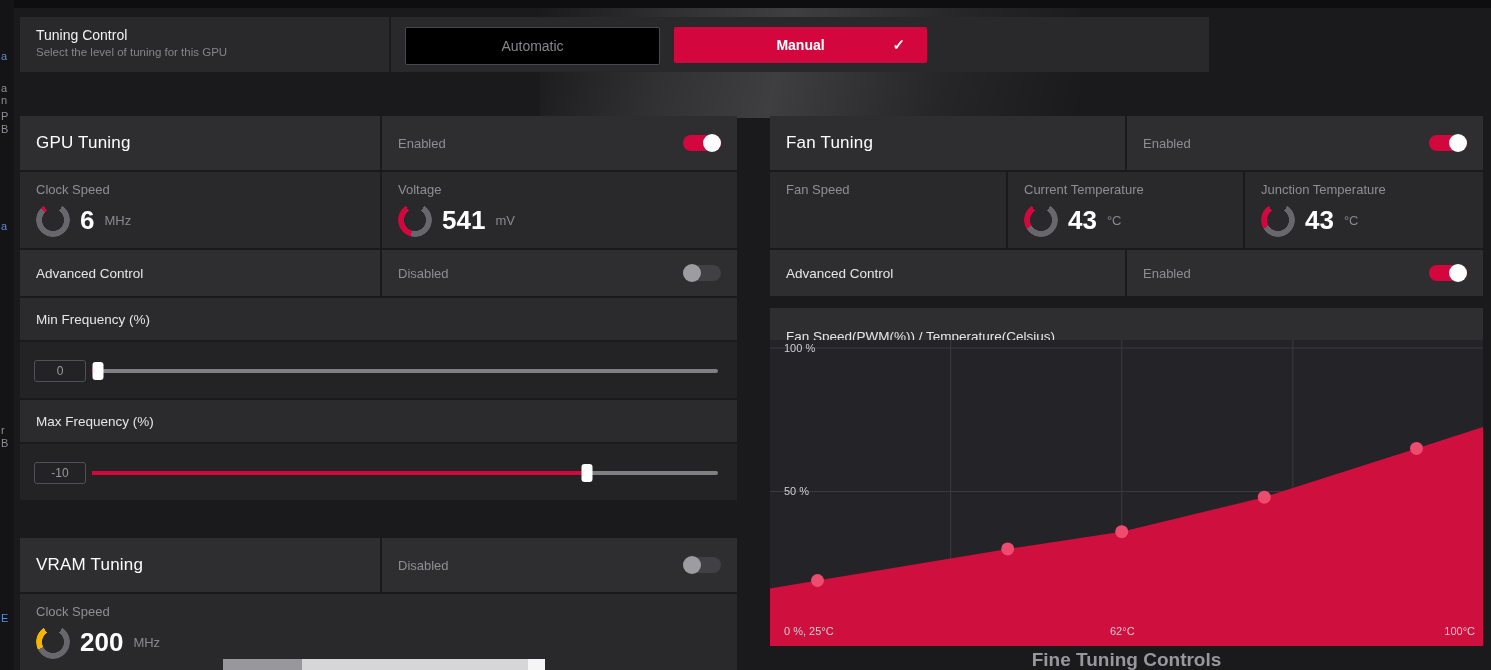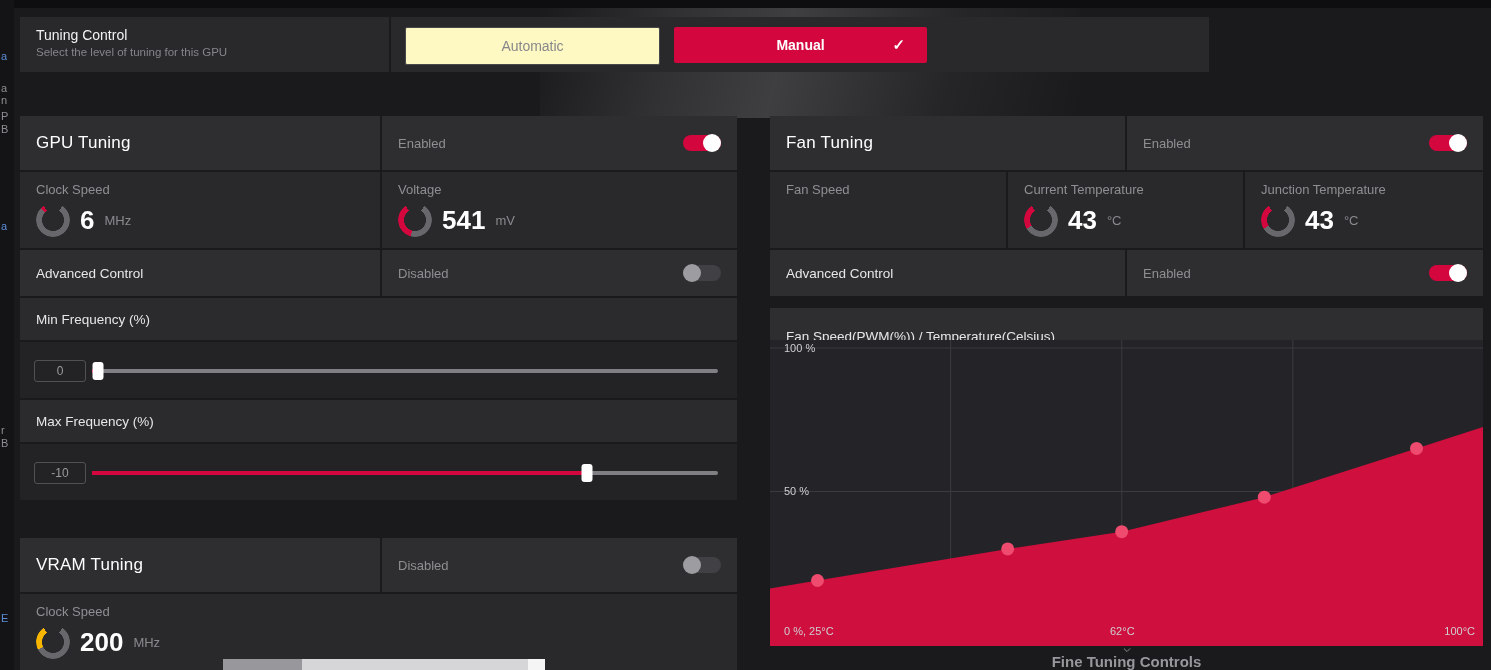--- a/index.html
+++ b/index.html
@@ -36,29 +36,29 @@
   .track .fill{position:absolute;left:0;top:0;height:100%;background:var(--accent);}
   .track .handle{position:absolute;top:-7px;width:11px;height:18px;background:#fff;border-radius:3px;
                  transform:translateX(-50%);cursor:pointer;}
   
   .bar{position:absolute;background:#29292c;}
   .bar-title{font-size:14px;color:#f2f2f2;margin-bottom:3px;}
   .bar-sub{font-size:11.5px;color:#85858a;}
   .vline{position:absolute;width:2px;background:#1a1a1d;top:0;bottom:0;}
   .btn{position:absolute;display:flex;align-items:center;justify-content:center;font-size:14px;
        cursor:pointer;font-family:inherit;border-radius:2px;}
-  .btn-automatic{background:#fef9c3;border:1px solid #49494d;color:#87878b;}
+  .btn-automatic{background:#000000;border:1px solid #49494d;color:#87878b;}
   .btn-manual{background:var(--accent);color:#fff;font-weight:bold;}
   .btn-manual .check{position:absolute;right:22px;font-size:15px;}
   
   .chart-wrap{position:absolute;background:#242428;overflow:hidden;}
   .chart-label{position:absolute;font-size:11px;color:#cfcfd2;white-space:nowrap;}
   .fine{position:absolute;display:flex;flex-direction:column;align-items:center;justify-content:flex-start;
         color:#98989c;cursor:pointer;}
-  .fine-label{font-size:15px;font-weight:bold;margin-top:1px;}
+  .fine-label{font-size:19px;font-weight:bold;margin-top:1px;}
   .left-strip{position:absolute;left:0;top:0;width:14px;height:670px;background:#141417;overflow:hidden;z-index:4;}
   .glow{position:absolute;left:540px;top:0;width:540px;height:118px;z-index:0;
         background:linear-gradient(105deg,rgba(255,255,255,0) 0%,rgba(255,255,255,.10) 25%,rgba(255,255,255,.16) 45%,rgba(255,255,255,.05) 75%,rgba(255,255,255,0) 100%);}
 </style>
 </head>
 <body>
 
 <div class="screen">
 
   <div class="glow"></div>

